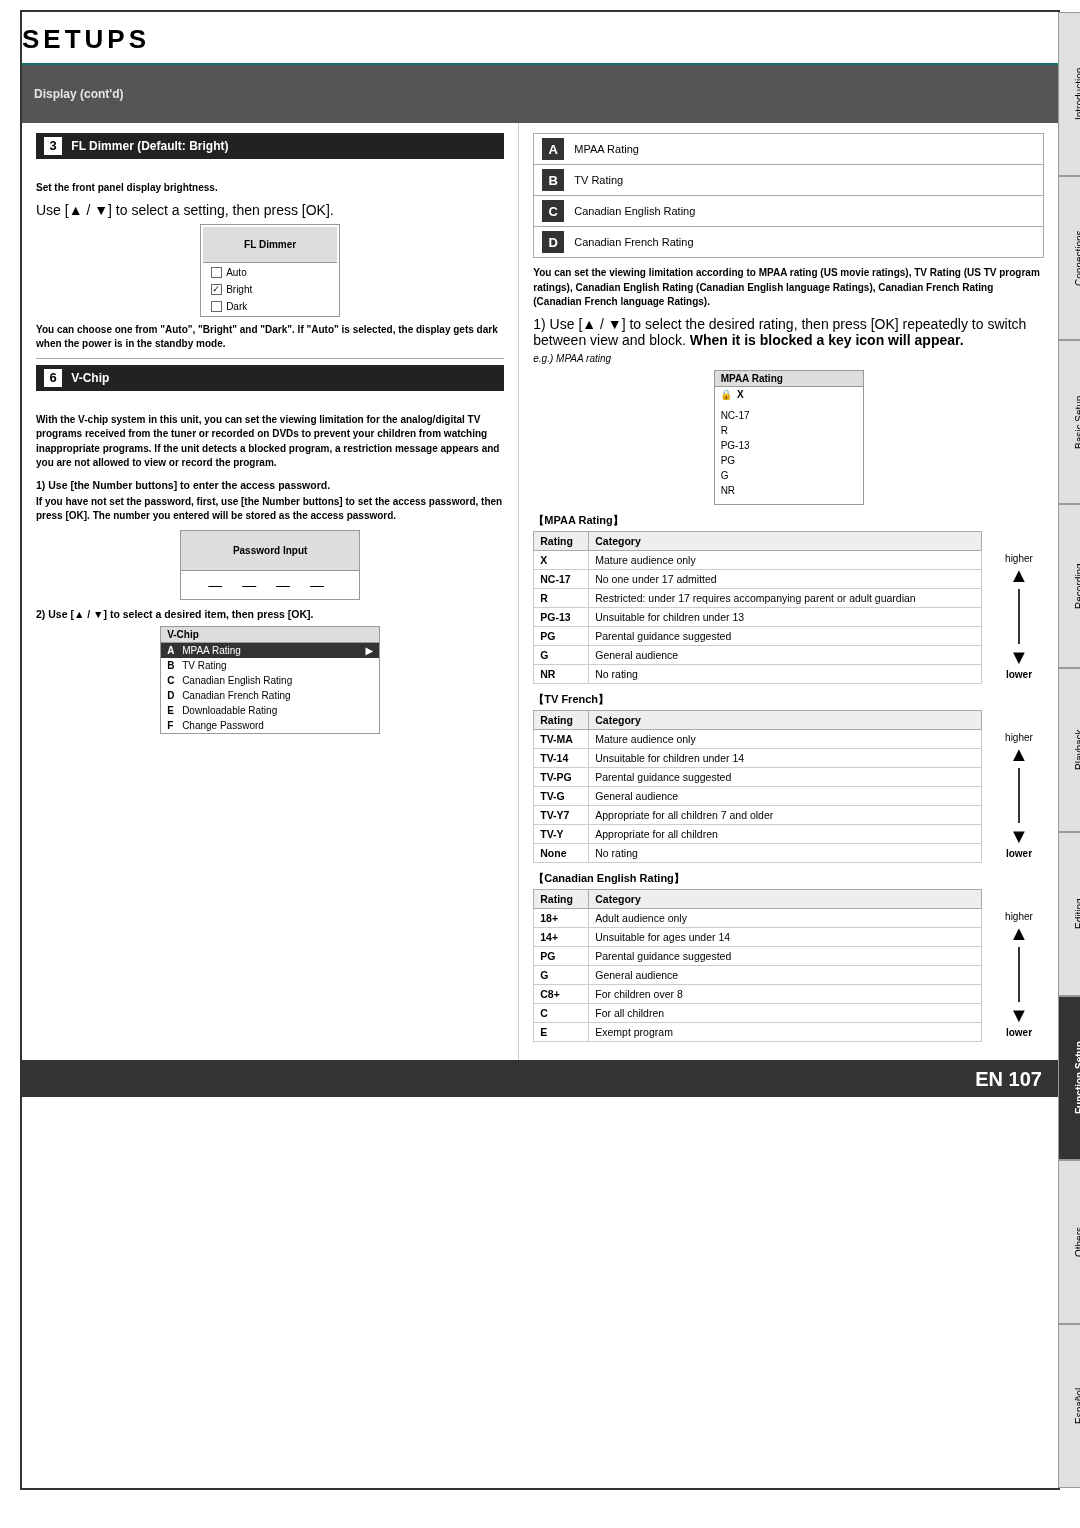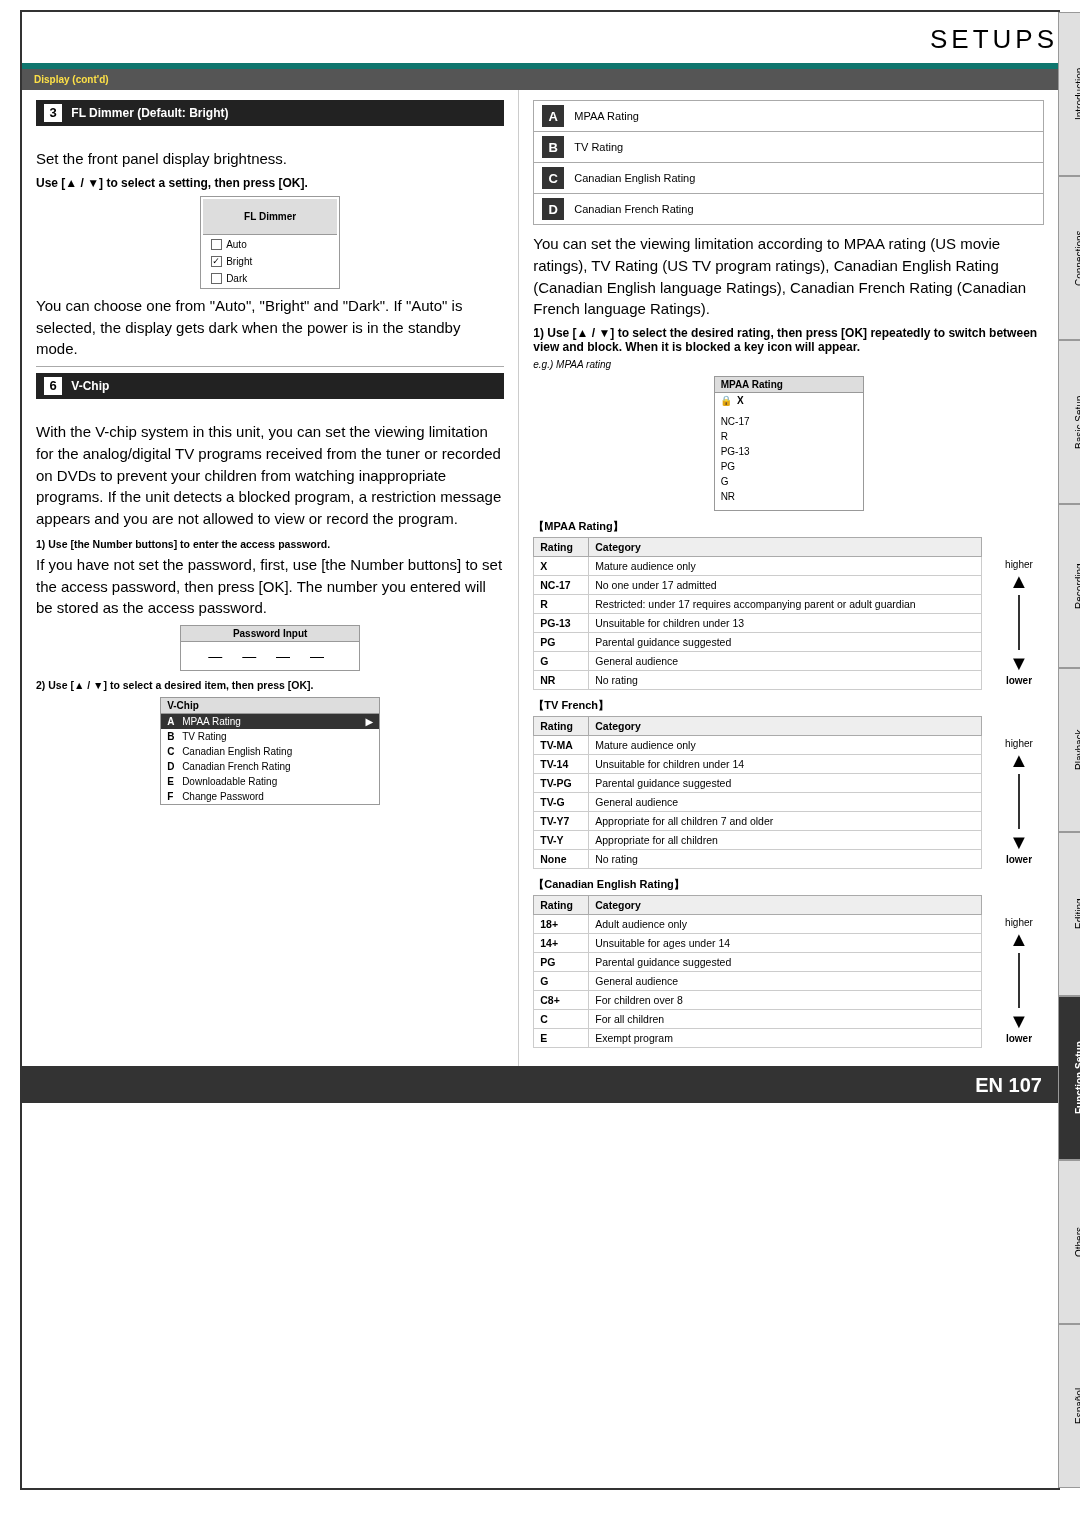--- a/index.html
+++ b/index.html
@@ -49,35 +49,35 @@
       cursor: pointer;
     }
     .right-tab.active {
       background: #333;
       color: #fff;
       font-weight: bold;
     }
 
     
     .page-title {
-      text-align: right;
+      text-align: left;
       font-size: 26px;
-      font-weight: normal;
+      font-weight: bold;
       letter-spacing: 4px;
       padding: 12px 0 8px 0;
-      border-bottom: 6px solid #0f766e;
+      border-bottom: 2px solid #0f766e;
     }
 
     
     .section-header {
       background: #555;
-      color: #fde047;
-      font-size: 10px;
-      font-weight: bold;
-      padding: 5px 12px;
+      color: #e5e5e5;
+      font-size: 12px;
+      font-weight: bold;
+      padding: 22px 12px;
       margin: 0;
     }
 
     
     .two-col {
       display: flex;
       gap: 0;
     }
     .left-col {
       width: 48%;
@@ -107,27 +107,28 @@
       display: inline-block;
       width: 18px;
       height: 18px;
       text-align: center;
       line-height: 18px;
       margin-right: 6px;
       font-size: 13px;
     }
 
     .body-text {
-      font-size: 15px;
+      font-size: 10px;
       line-height: 1.45;
       margin-bottom: 6px;
+      font-weight: bold;
     }
     .bold-instruction {
-      font-weight: bold;
-      font-size: 12px;
+      font-weight: normal;
+      font-size: 14px;
       margin-bottom: 5px;
     }
 
     
     .small-table {
       border: 1px solid #999;
       margin: 6px auto;
       font-size: 10px;
       width: 140px;
     }
@@ -165,21 +166,21 @@
     
     .password-box {
       border: 1px solid #999;
       margin: 6px auto;
       font-size: 10px;
       width: 180px;
       text-align: center;
     }
     .password-box .pw-header {
       background: #ddd;
-      padding: 2px 8px;
+      padding: 14px 8px;
       font-weight: bold;
       border-bottom: 1px solid #999;
     }
     .password-box .pw-fields {
       padding: 6px;
       font-size: 14px;
       letter-spacing: 8px;
     }
 
     

